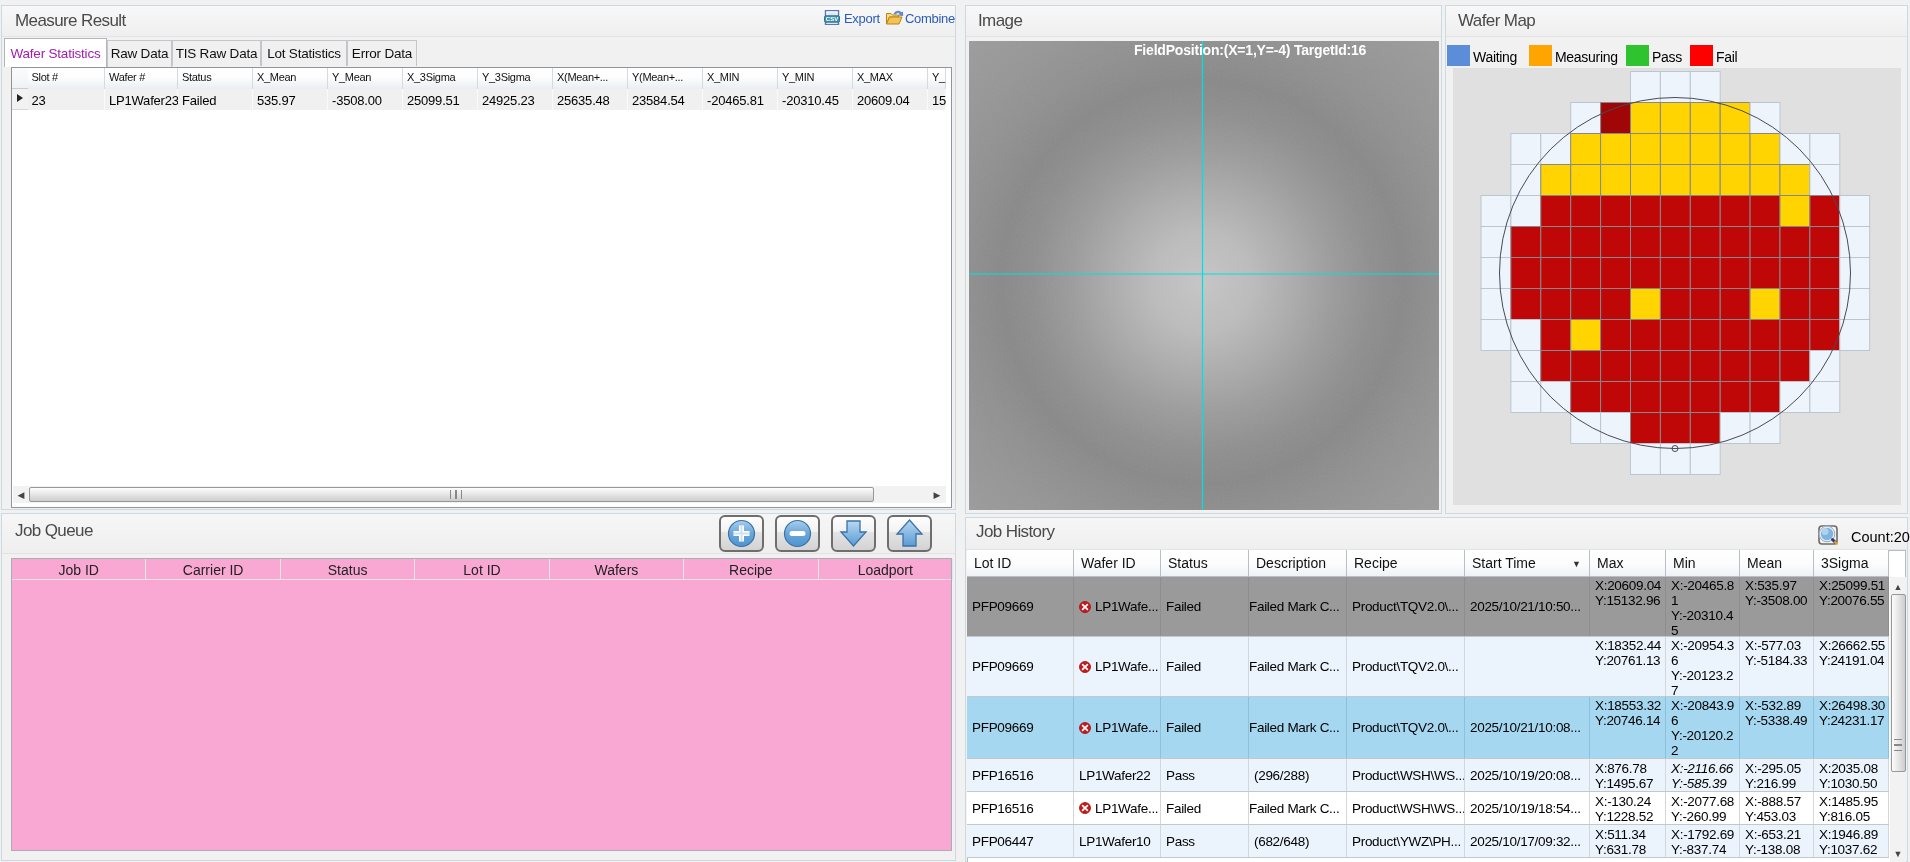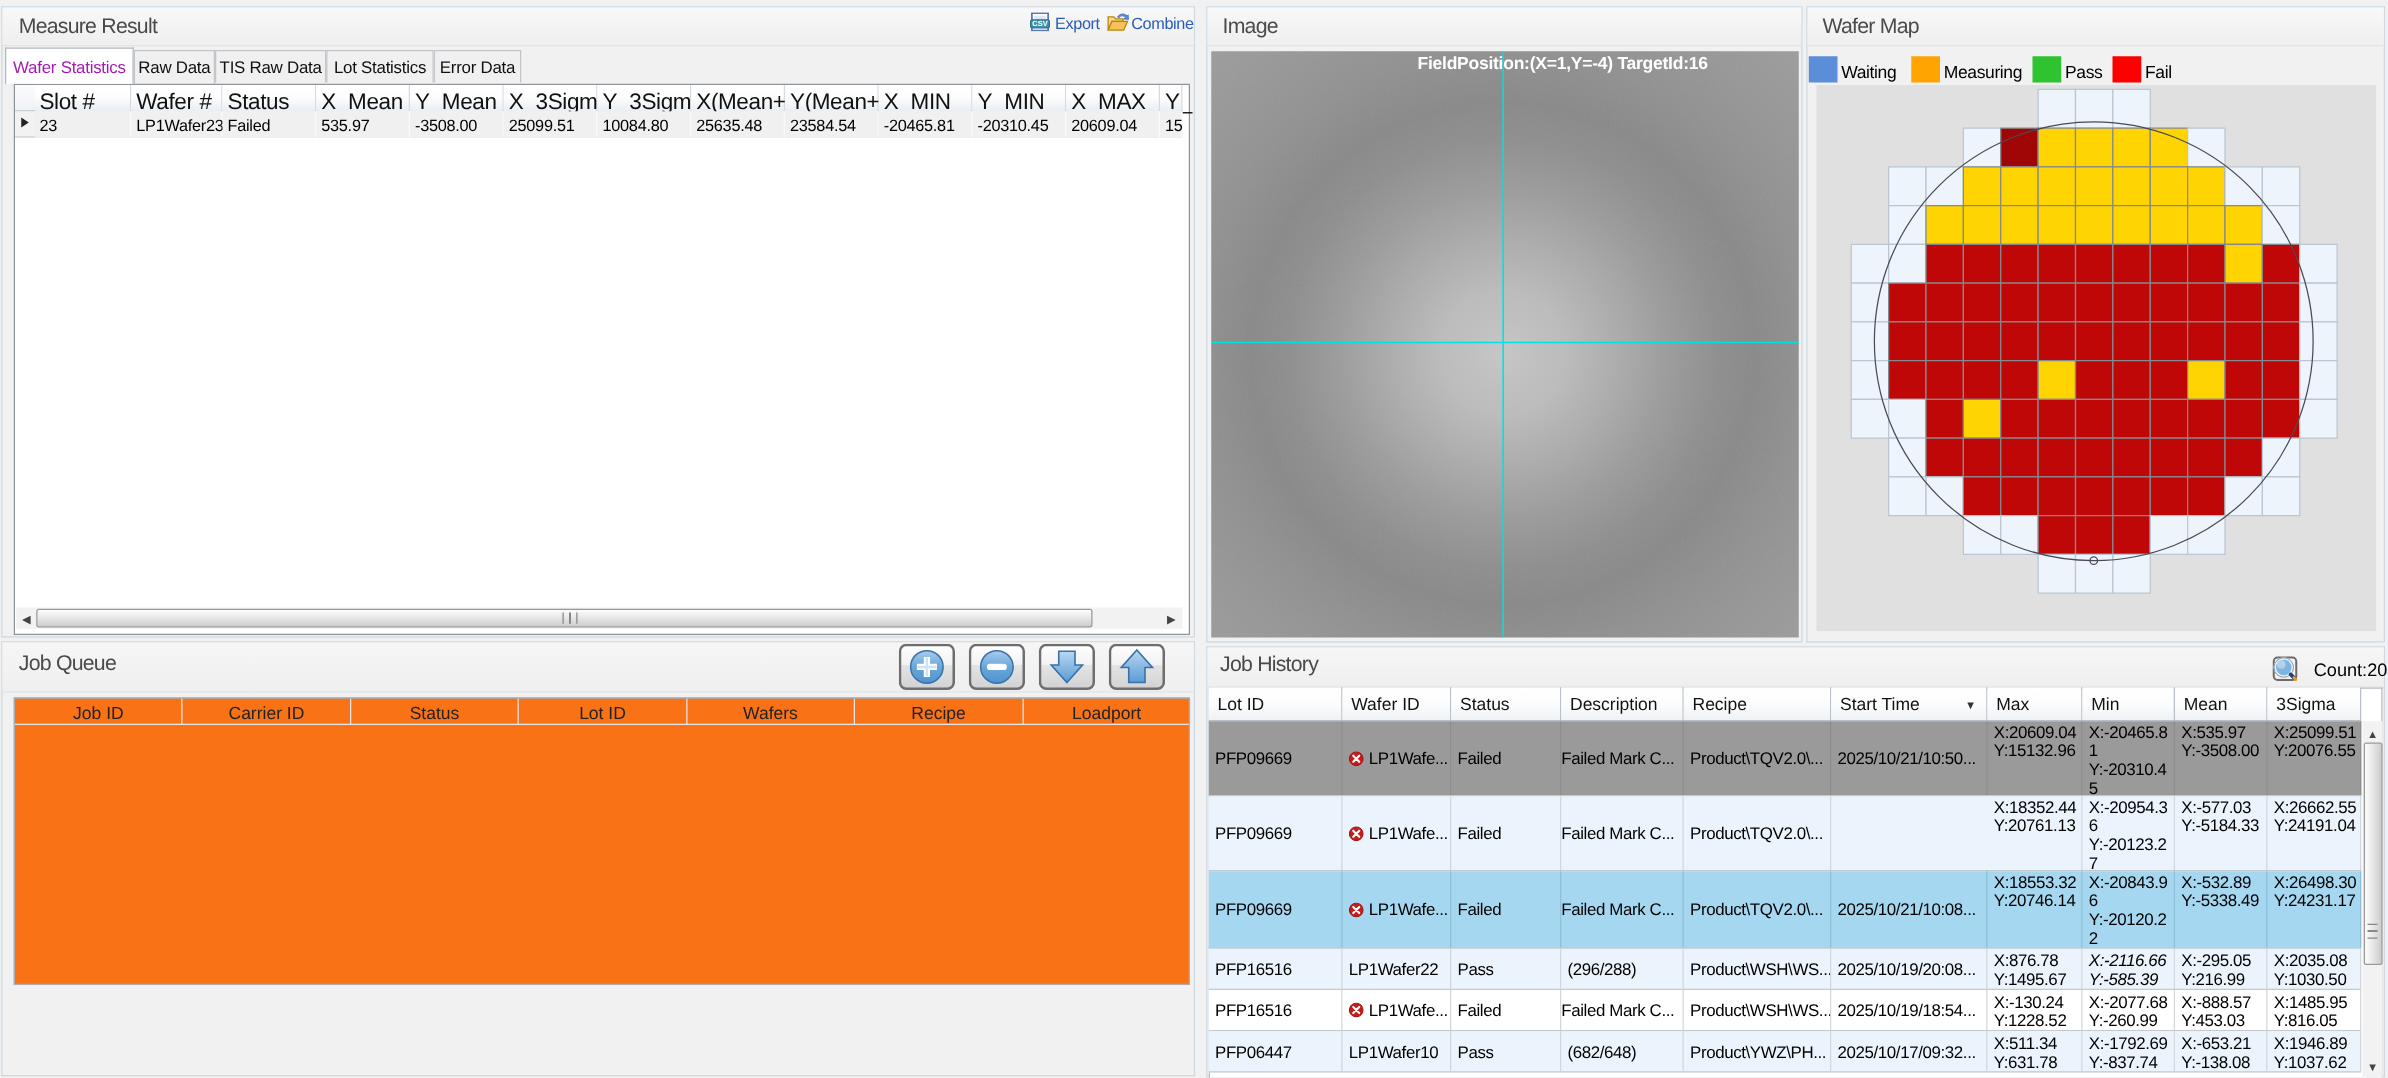--- a/index.html
+++ b/index.html
@@ -1,20 +1,20 @@
 <!DOCTYPE html>
 <html><head><meta charset="utf-8"><style>
 *{margin:0;padding:0;box-sizing:border-box}
 body{width:1910px;height:862px;background:#f1f1f1;font-family:"Liberation Sans",sans-serif;overflow:hidden;position:relative}
 .panel{position:absolute;border:1px solid #ccd9e3;background:#f1f1f1}
 .ptitle{position:absolute;font-size:17px;letter-spacing:-0.6px;color:#4a4a4a}
 .phead{position:absolute;left:0;top:0;right:0;height:31px;background:linear-gradient(#f8f8f8,#efefef);border-bottom:1px solid #e3e3e3}
 .tab{position:absolute;font-size:13.5px;letter-spacing:-0.2px;color:#101010;text-align:center;border:1px solid #c2c6ca;border-bottom:none;background:#f0f0f0;padding-top:5px;white-space:nowrap}
 .tabactive{position:absolute;font-size:13.5px;letter-spacing:-0.2px;color:#a21caf;text-align:center;border:1px solid #b2b7bc;border-bottom:none;background:#fff;padding-top:7px;z-index:3;white-space:nowrap}
-.mrhc{position:absolute;top:0;height:21px;border-right:1px solid #d5dade;padding:3px 0 0 4px;font-size:18px;letter-spacing:-0.3px;color:#111;background:linear-gradient(#fff,#fdfdfd 45%,#e9eef4)}
+.mrhc{position:absolute;top:0;height:21px;border-right:1px solid #d5dade;padding:3px 0 0 4px;font-size:11px;letter-spacing:-0.3px;color:#111;background:linear-gradient(#fff,#fdfdfd 45%,#e9eef4)}
 .mrdc{position:absolute;top:0;height:21px;border-right:1px solid #fafafa;padding:3.5px 0 0 4px;font-size:13px;letter-spacing:-0.2px;color:#000;background:#f0f0f0}
 .jqhc{position:absolute;top:0;height:21px;border-right:1px solid #e4e7ea;padding-top:3px;font-size:14px;color:#222;text-align:center}
 .jhhc{position:absolute;top:0;height:26px;border-right:1px solid #b9bfc6;padding:5px 0 0 7px;font-size:14px;color:#111;background:linear-gradient(#fff,#fbfcfd 55%,#eef2f6)}
 .jhrow{position:absolute;left:967px;width:922px}
 .jhc{position:absolute;top:0;height:100%;padding-left:5px;font-size:13.5px;letter-spacing:-0.3px;color:#000;display:flex;align-items:center;overflow:hidden}
 .vc{display:inline-flex;align-items:center;gap:4px;white-space:nowrap}
 .ml{line-height:15px;padding-top:1px;white-space:nowrap}
 .leg{position:absolute;font-size:14px;letter-spacing:-0.3px;color:#000}
 .legsw{position:absolute;width:23px;height:21px}
 .sbthumbh{position:absolute;background:linear-gradient(#fdfdfd,#e8e8e8 45%,#cdcdcd);border:1px solid #989898;border-radius:2px}
@@ -68,21 +68,21 @@
       <div class="mrhc" style="left:841px;width:75px">X_MAX</div>
       <div class="mrhc" style="left:916px;width:18px">Y_</div>
     </div>
   <div style="position:absolute;left:0;top:21px;width:934px;height:21px;border-bottom:1px solid #d8d8d8">
       <div class="mrdc" style="left:15.5px;width:77.5px">23</div>
       <div class="mrdc" style="left:93px;width:73px">LP1Wafer23</div>
       <div class="mrdc" style="left:166px;width:75px">Failed</div>
       <div class="mrdc" style="left:241px;width:75px">535.97</div>
       <div class="mrdc" style="left:316px;width:75px">-3508.00</div>
       <div class="mrdc" style="left:391px;width:75px">25099.51</div>
-      <div class="mrdc" style="left:466px;width:75px">10084.80</div>
+      <div class="mrdc" style="left:466px;width:75px">24925.23</div>
       <div class="mrdc" style="left:541px;width:75px">25635.48</div>
       <div class="mrdc" style="left:616px;width:75px">23584.54</div>
       <div class="mrdc" style="left:691px;width:75px">-20465.81</div>
       <div class="mrdc" style="left:766px;width:75px">-20310.45</div>
       <div class="mrdc" style="left:841px;width:75px">20609.04</div>
       <div class="mrdc" style="left:916px;width:18px">15</div>
     </div>
 
   <div style="position:absolute;left:1px;top:418px;width:933px;height:17px;background:#f2f2f2">
     <div class="sbarrow" style="left:2px;top:4px;width:12px">◀</div>
@@ -132,21 +132,21 @@
   </svg>
 <svg style="position:absolute;left:831px;top:515px" width="45" height="37" viewBox="0 0 45 37">
     <rect x="1" y="1" width="43" height="35" rx="5" fill="url(#bgrad)" stroke="#6e6e6e" stroke-width="2"></rect>
     <path d="M16 6 L29 6 L29 17 L35 17 L22.5 31 L10 17 L16 17 Z" fill="url(#blgrad2)" stroke="#3a72aa" stroke-width="1.3"></path>
   </svg>
 <svg style="position:absolute;left:887px;top:515px" width="45" height="37" viewBox="0 0 45 37">
     <rect x="1" y="1" width="43" height="35" rx="5" fill="url(#bgrad)" stroke="#6e6e6e" stroke-width="2"></rect>
     <path d="M22.5 5 L35 19 L29 19 L29 31 L16 31 L16 19 L10 19 Z" fill="url(#blgrad3)" stroke="#3a72aa" stroke-width="1.3"></path>
   </svg>
 
-<div style="position:absolute;left:11px;top:558px;width:941px;height:230px;background:#f97316;border:1px solid #a8aeb4">
+<div style="position:absolute;left:11px;top:558px;width:941px;height:293px;background:#f9a8d4;border:1px solid #a8aeb4">
   <div style="position:absolute;left:0;top:0;width:939px;height:21px;border-bottom:1px solid #e6e6e6">
       <div class="jqhc" style="left:0px;width:134.4px">Job ID</div>
       <div class="jqhc" style="left:134.4px;width:134.49999999999997px">Carrier ID</div>
       <div class="jqhc" style="left:268.9px;width:134.40000000000003px">Status</div>
       <div class="jqhc" style="left:403.3px;width:134.40000000000003px">Lot ID</div>
       <div class="jqhc" style="left:537.7px;width:134.39999999999998px">Wafers</div>
       <div class="jqhc" style="left:672.1px;width:134.5px">Recipe</div>
       <div class="jqhc" style="left:806.6px;width:134.39999999999998px">Loadport</div>
     </div>
 </div>

